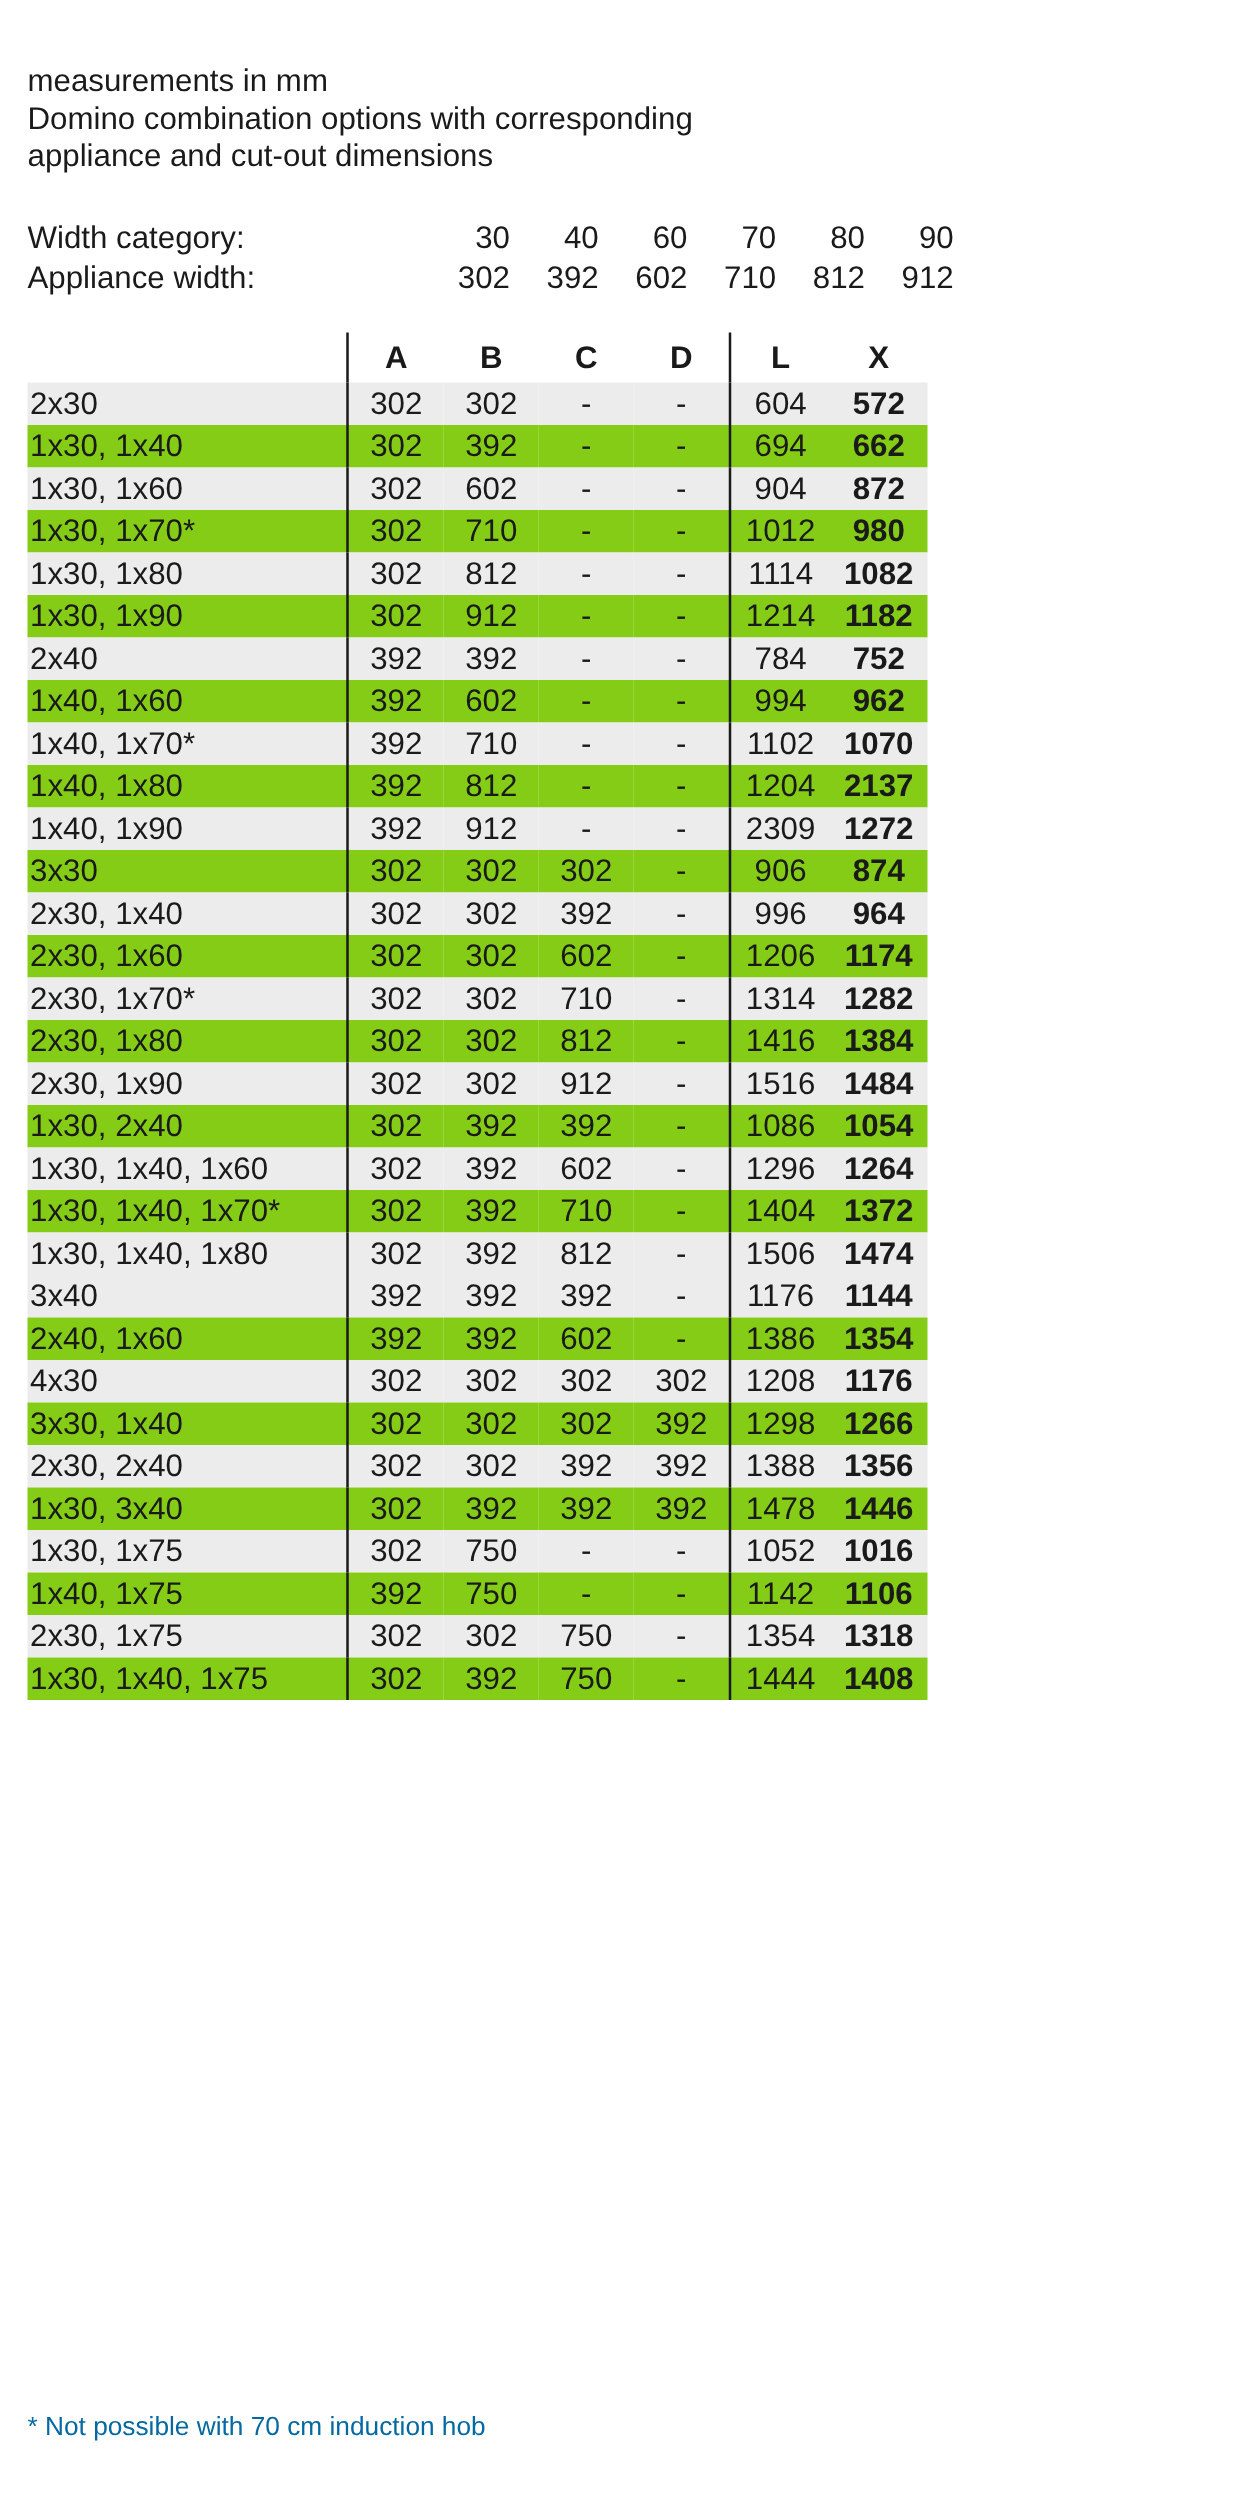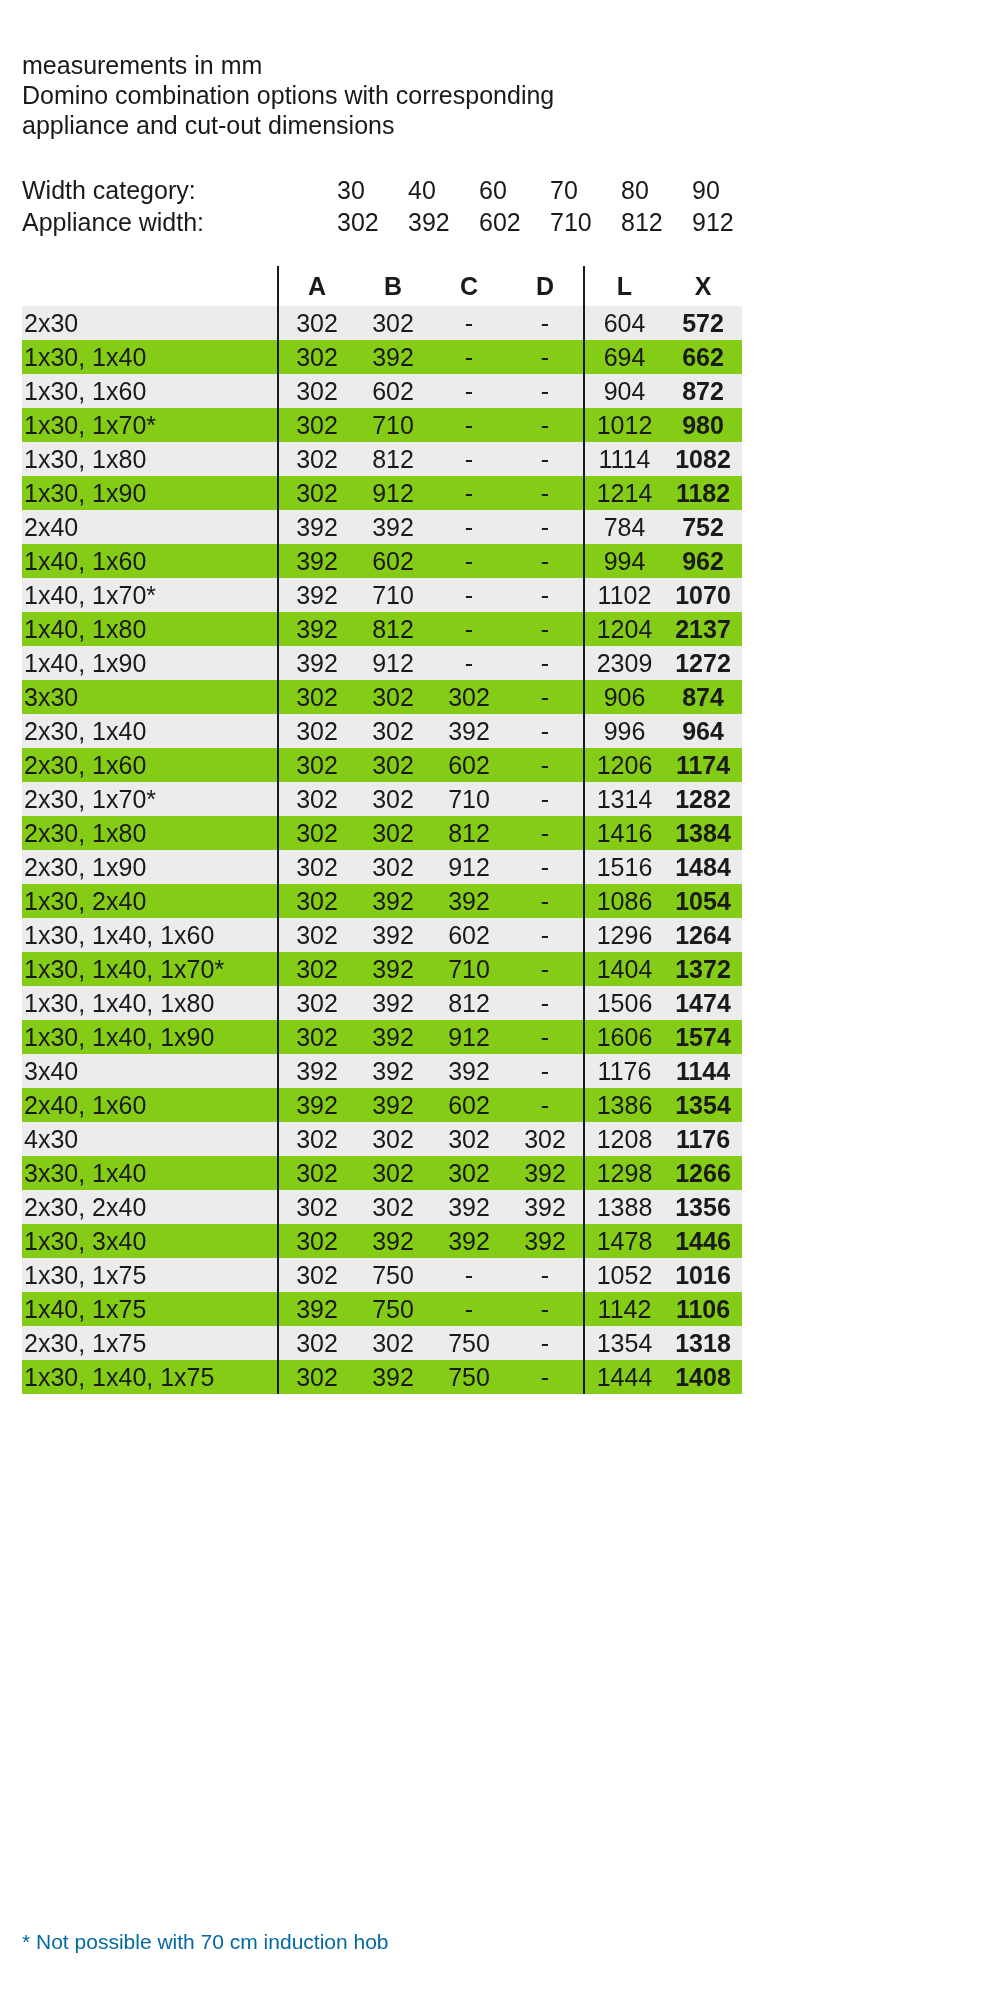--- a/index.html
+++ b/index.html
@@ -44,21 +44,21 @@
   .widths td {
     padding: 0;
     white-space: nowrap;
   }
   .widths .lbl {
     width: 315px;
     text-align: left;
   }
   .widths .num {
     width: 71px;
-    text-align: left;
+    text-align: right;
   }
 
   .maintable {
     margin-top: 28px;
     border-collapse: collapse;
     font-size: 25px;
     color: #1a1a1a;
   }
   .maintable th, .maintable td {
     padding: 0;
@@ -342,29 +342,20 @@
         </tr>
         <tr class="shade">
           <td class="c-combo">1x30, 1x40, 1x80</td>
           <td class="c-a">302</td>
           <td class="c-b">392</td>
           <td class="c-c">812</td>
           <td class="c-d">-</td>
           <td class="c-l">1506</td>
           <td class="c-x">1474</td>
         </tr>
-        <tr class="plain">
-          <td class="c-combo">1x30, 1x40, 1x90</td>
-          <td class="c-a">302</td>
-          <td class="c-b">392</td>
-          <td class="c-c">912</td>
-          <td class="c-d">-</td>
-          <td class="c-l">1606</td>
-          <td class="c-x">1574</td>
-        </tr>
         <tr class="shade">
           <td class="c-combo">3x40</td>
           <td class="c-a">392</td>
           <td class="c-b">392</td>
           <td class="c-c">392</td>
           <td class="c-d">-</td>
           <td class="c-l">1176</td>
           <td class="c-x">1144</td>
         </tr>
         <tr class="plain">

